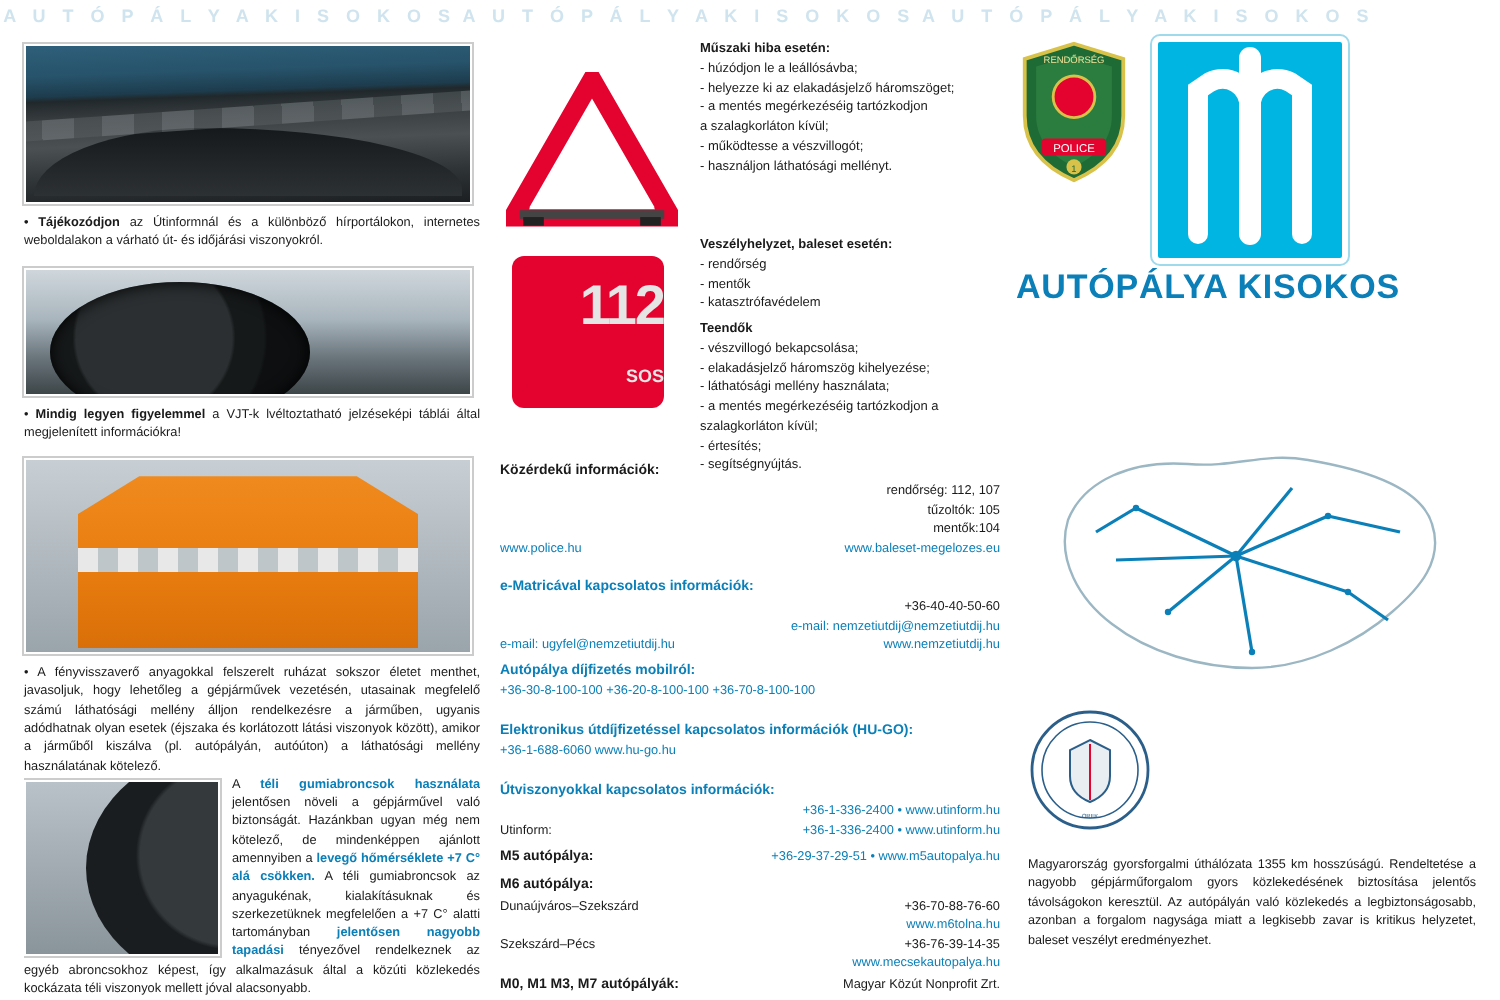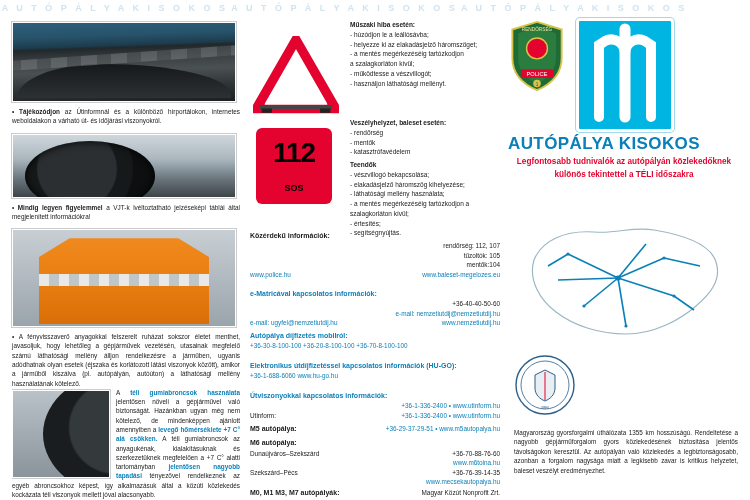--- a/index.html
+++ b/index.html
@@ -87,21 +87,21 @@
   
   .col-mid{position:absolute;left:250px;top:20px;width:250px;height:478px;}
 
   .warn-triangle{position:absolute;left:3px;top:16px;width:86px;height:78px;}
 
   .mid-head{position:absolute;left:100px;top:0px;width:150px;font-size:6.5px;line-height:1.5;color:#1a1a1a;}
   .mid-head .h{font-weight:bold;}
 
   .sign112{position:absolute;left:6px;top:108px;width:76px;height:76px;
     background:#e4032e;border-radius:6px;display:flex;flex-direction:column;
-    align-items:center;justify-content:center;color:#000000;}
+    align-items:flex-end;justify-content:center;color:#e5e5e5;}
   .sign112 .num{font-size:28px;font-weight:bold;letter-spacing:-1px;line-height:1;}
   .sign112 .sos{font-size:9px;font-weight:bold;margin-top:16px;}
 
   .danger{position:absolute;left:100px;top:98px;width:150px;font-size:6.5px;line-height:1.5;color:#1a1a1a;}
   .danger .h{font-weight:bold;}
 
   .blk{position:absolute;left:0;width:250px;color:#1a1a1a;}
   .blk .title{font-weight:bold;font-size:7px;margin-bottom:2px;}
   .blk .title.blue{color:#0a7fb8;}
   .row{display:flex;justify-content:space-between;font-size:6.4px;line-height:1.5;}
@@ -344,21 +344,20 @@
         <line x1="8" y1="8" x2="32" y2="32"></line>
           <line x1="32" y1="8" x2="8" y2="32"></line>
         <line x1="20" y1="9" x2="14" y2="4"></line>
           <line x1="20" y1="9" x2="26" y2="4"></line>
         <line x1="20" y1="31" x2="14" y2="36"></line>
           <line x1="20" y1="31" x2="26" y2="36"></line>
       </g>
     </svg>
 
     <div class="r-title">AUTÓPÁLYA KISOKOS</div>
-    <div class="r-sub">Legfontosabb tudnivalók az autópályán közlekedőknek különös tekintettel a TÉLI időszakra</div>
 
     <svg class="map" viewBox="0 0 222 136">
       <path d="M20 46 C28 26 52 16 80 18 C104 20 118 12 140 16 C164 20 196 28 202 48
                C208 66 196 80 182 92 C166 106 140 120 112 120 C86 120 60 112 42 98
                C26 86 14 66 20 46 Z" fill="#ffffff" stroke="#9bb7c4" stroke-width="1.2"></path>
       <g stroke="#0a7fb8" stroke-width="1.6" fill="none">
         <path d="M104 64 L54 40"></path>
           <path d="M104 64 L70 92"></path>
           <path d="M104 64 L150 44"></path>
         <path d="M104 64 L160 82"></path>

